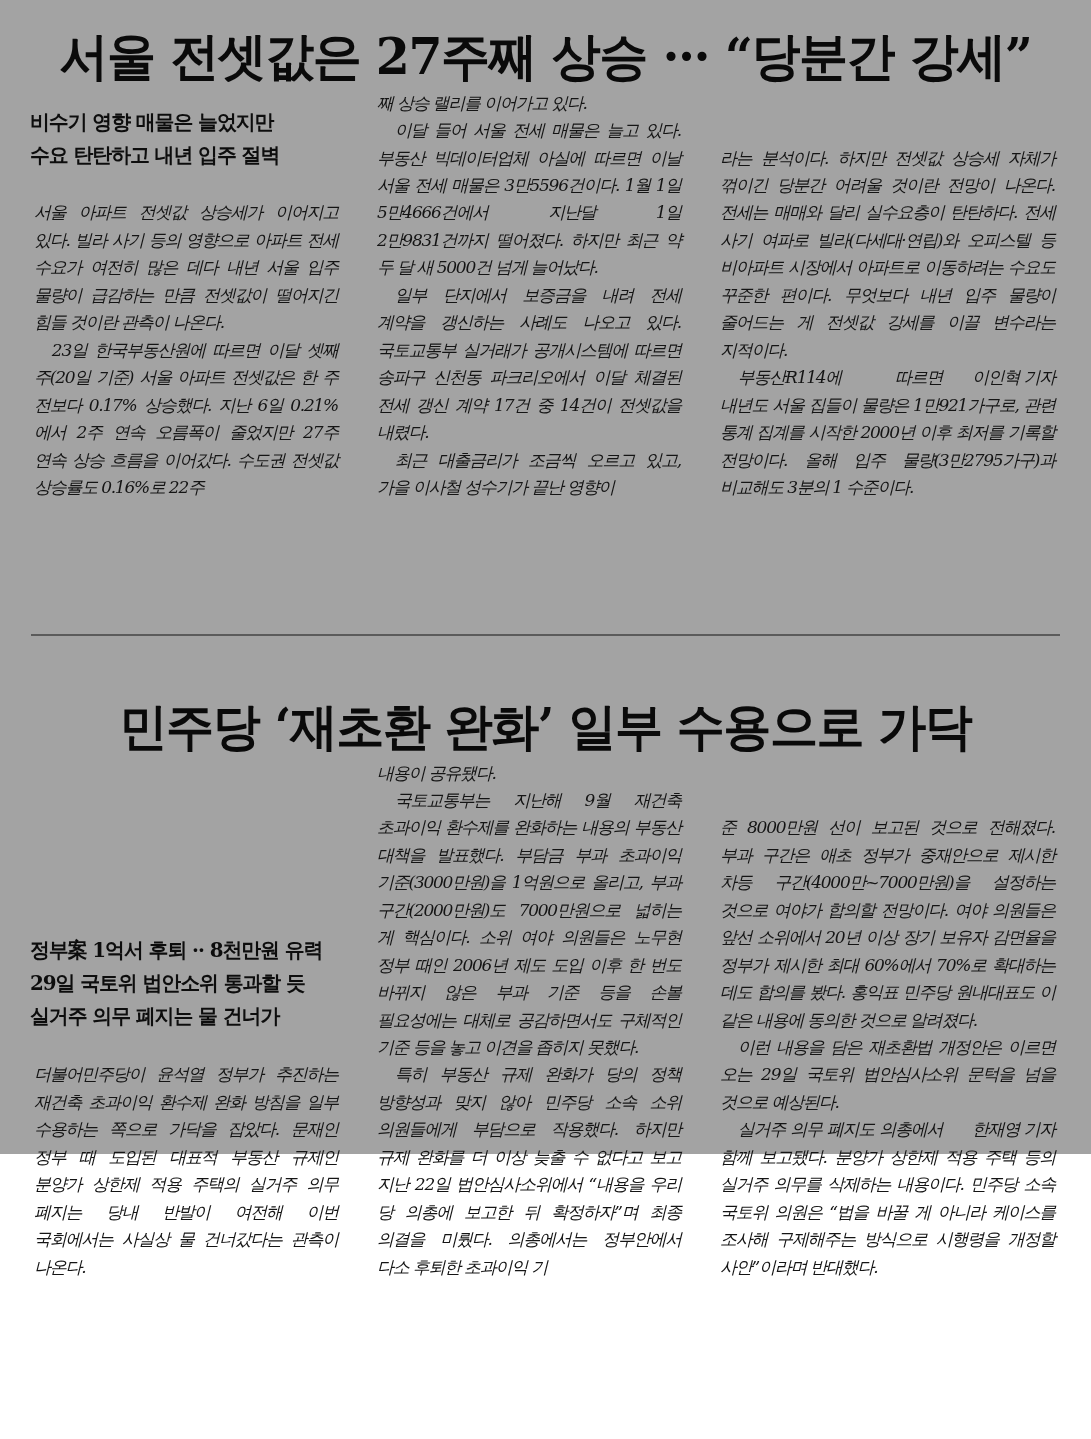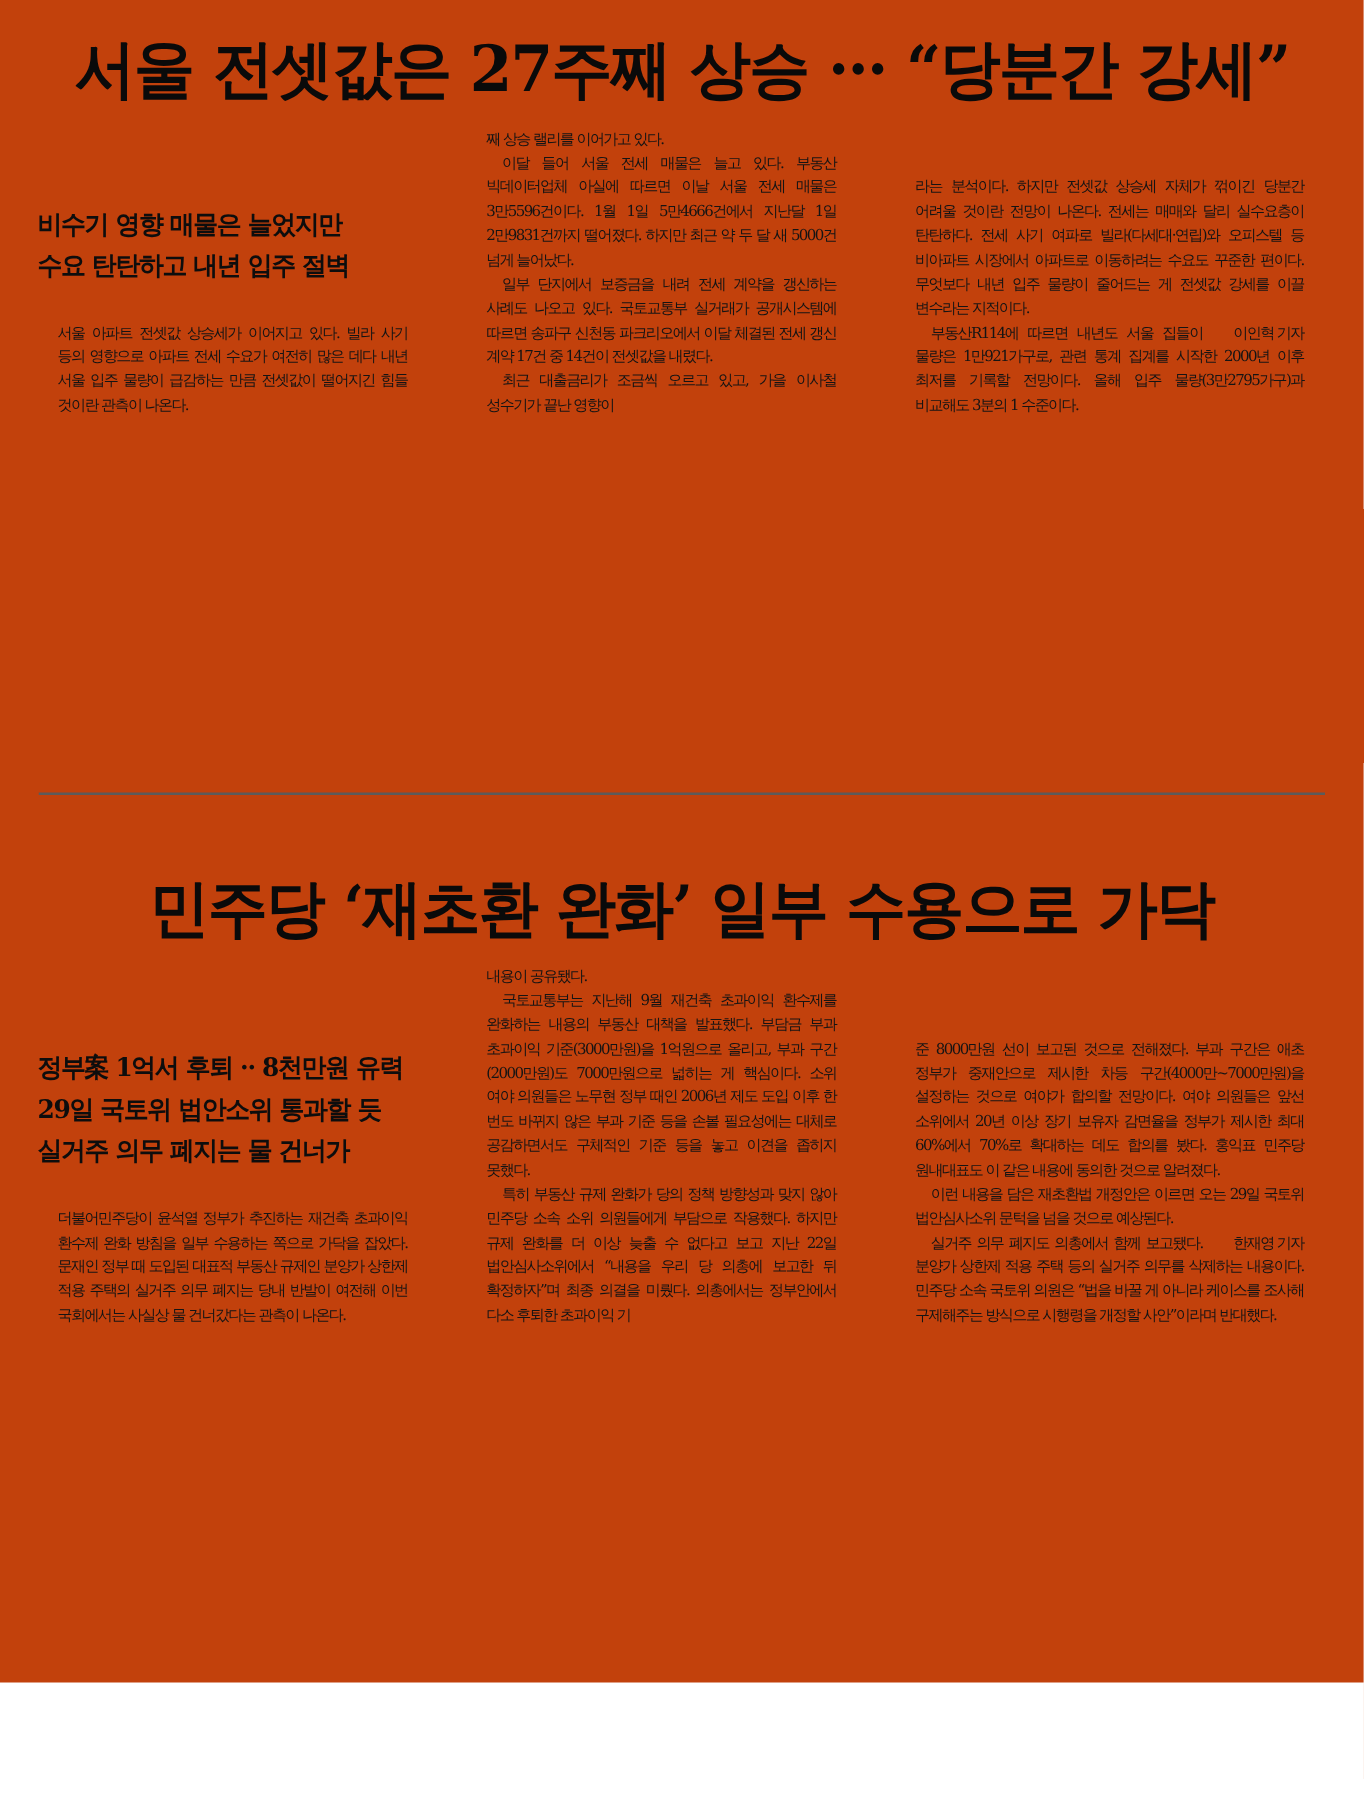--- a/index.html
+++ b/index.html
@@ -13,22 +13,22 @@
     height: 1439px;
     overflow: hidden;
     font-family: "DejaVu Serif", "Liberation Serif", serif;
     color: #111111;
     -webkit-font-smoothing: antialiased;
   }
 
   .page {
     position: relative;
     width: 1091px;
-    height: 1346px;
-    background: #c2410c;
+    height: 1154px;
+    background: #a3a3a3;
     box-sizing: border-box;
   }
 
   
   .article {
     position: absolute;
     left: 0;
     width: 1091px;
     box-sizing: border-box;
     padding: 0 30px;
@@ -83,29 +83,30 @@
     width: 343px;
     padding-right: 31px;
   }
   .col:last-child { padding-right: 0; }
 
   #article-1 .cols { margin-top: 0; }
 
   
   .body-text {
     font-family: "DejaVu Serif", "Liberation Serif", serif;
-    font-size: 12px;
+    font-size: 17px;
     line-height: 1.615;
     letter-spacing: -1.25px;
     color: #141414;
     text-align: justify;
     text-justify: inter-character;
-    margin: 16px;
+    margin: 4px;
     word-break: keep-all;
     hyphens: none;
+    font-style: italic;
   }
   .body-text p {
     margin: 0;
     text-indent: 1.05em;
     text-align: justify;
     text-justify: inter-character;
   }
   .body-text p.first { text-indent: 0; }
   .body-text p.cont   { text-indent: 0; }
   .byline-inline {
@@ -138,20 +139,21 @@
 
     <div class="cols">
 
       <div class="col" id="a1-col1">
         <div class="deck">
           <span class="deck-line">비수기 영향 매물은 늘었지만</span>
           <span class="deck-line">수요 탄탄하고 내년 입주 절벽</span>
         </div>
         <div class="body-text">
           <p class="first">서울 아파트 전셋값 상승세가 이어지고 있다. 빌라 사기 등의 영향으로 아파트 전세 수요가 여전히 많은 데다 내년 서울 입주 물량이 급감하는 만큼 전셋값이 떨어지긴 힘들 것이란 관측이 나온다.</p>
+          <p>23일 한국부동산원에 따르면 이달 셋째 주(20일 기준) 서울 아파트 전셋값은 한 주 전보다 0.17% 상승했다. 지난 6일 0.21%에서 2주 연속 오름폭이 줄었지만 27주 연속 상승 흐름을 이어갔다. 수도권 전셋값 상승률도 0.16%로 22주</p>
         </div>
       </div>
 
       <div class="col" id="a1-col2">
         <div class="body-text">
           <p class="cont">째 상승 랠리를 이어가고 있다.</p>
           <p>이달 들어 서울 전세 매물은 늘고 있다. 부동산 빅데이터업체 아실에 따르면 이날 서울 전세 매물은 3만5596건이다. 1월 1일 5만4666건에서 지난달 1일 2만9831건까지 떨어졌다. 하지만 최근 약 두 달 새 5000건 넘게 늘어났다.</p>
           <p>일부 단지에서 보증금을 내려 전세 계약을 갱신하는 사례도 나오고 있다. 국토교통부 실거래가 공개시스템에 따르면 송파구 신천동 파크리오에서 이달 체결된 전세 갱신 계약 17건 중 14건이 전셋값을 내렸다.</p>
           <p>최근 대출금리가 조금씩 오르고 있고, 가을 이사철 성수기가 끝난 영향이</p>
         </div>

